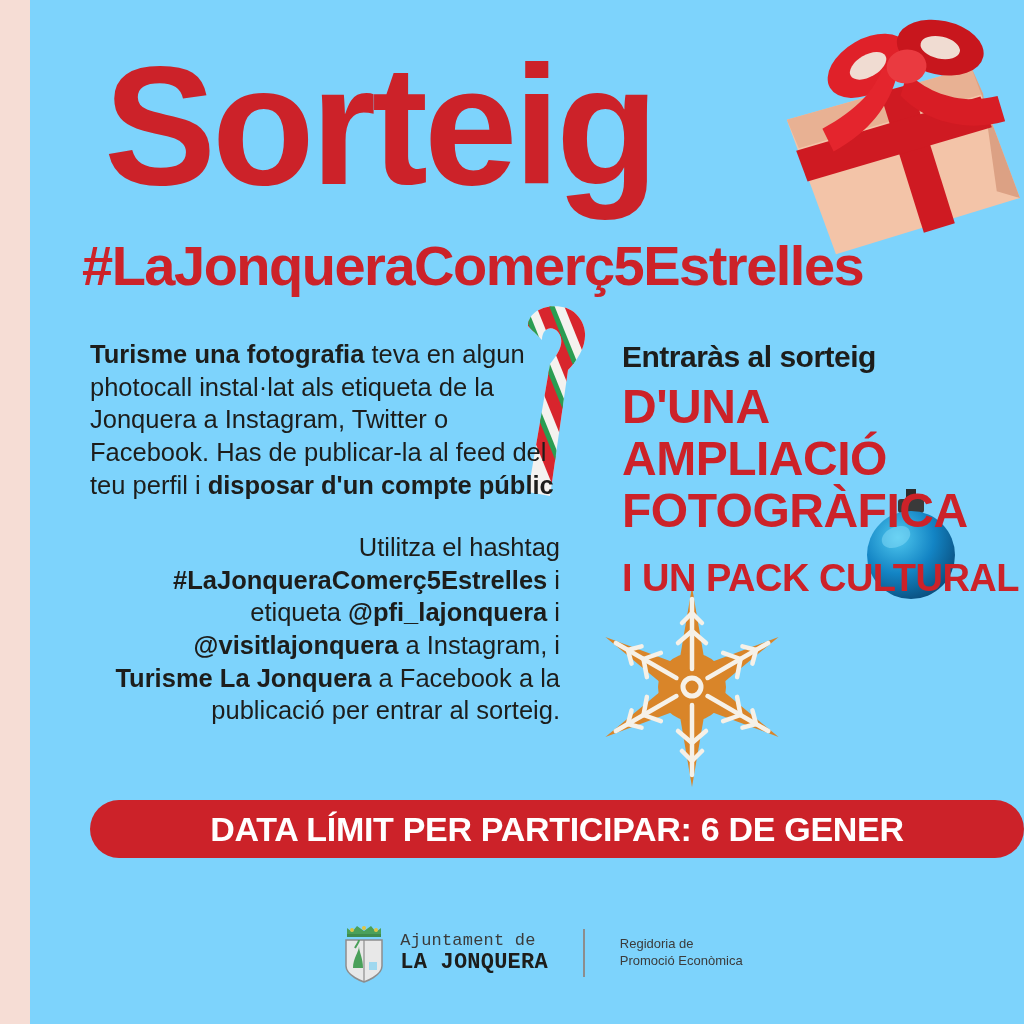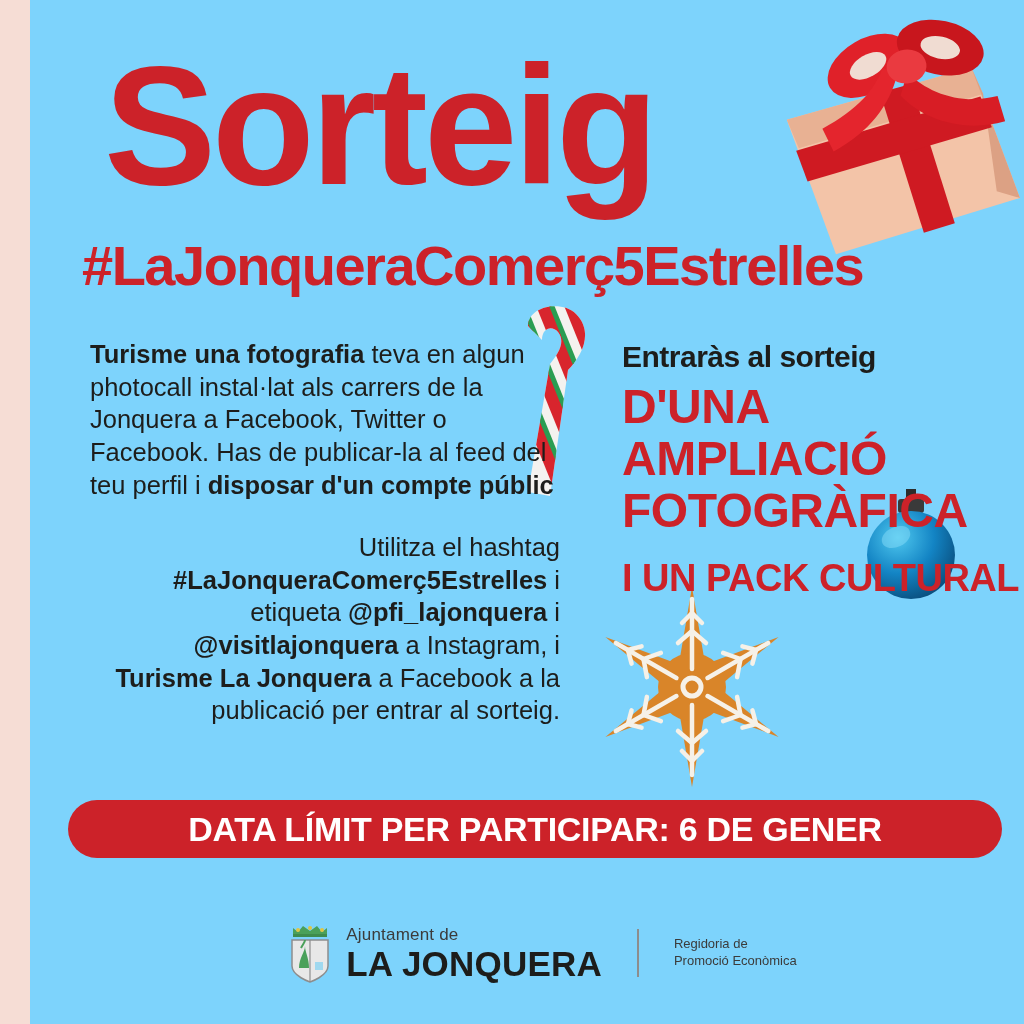--- a/index.html
+++ b/index.html
@@ -123,21 +123,21 @@
     left: 555px;
     top: 580px;
     width: 215px;
     height: 215px;
     z-index: 3;
   }
 
   
   .banner {
     position: absolute;
-    left: 38px;
+    left: 60px;
     top: 800px;
     width: 934px;
     height: 58px;
     background: #cc2229;
     border-radius: 30px;
     display: flex;
     align-items: center;
     justify-content: center;
     z-index: 6;
   }
@@ -169,28 +169,29 @@
   .shield {
     width: 46px;
     height: 62px;
     position: relative;
   }
   .town-names {
     display: flex;
     flex-direction: column;
     justify-content: center;
     line-height: 1;
+    font-family: Liberation Mono, monospace;
   }
   .town-small {
     font-size: 17px;
     color: #3b3b3b;
     letter-spacing: 0.2px;
   }
   .town-big {
-    font-size: 35px;
+    font-size: 22px;
     font-weight: bold;
     color: #1d1d1b;
     letter-spacing: 0.2px;
     margin-top: 3px;
   }
   .divider {
     width: 2px;
     height: 48px;
     background: #8d8d8d;
     margin: 0 22px;
@@ -229,21 +230,21 @@
         <path d="M150 56 C168 80 200 96 236 92 L240 118 C196 124 158 104 140 78 Z" fill="#d81d25"></path>
         <path d="M140 56 C128 86 104 110 66 124 L58 100 C96 86 116 68 126 48 Z" fill="#e4252d"></path>
 
         <ellipse cx="150" cy="50" rx="20" ry="17" fill="#ea3a40"></ellipse>
       </g>
     </svg>
   </div>
 
   <div class="left-col">
     <p>
-      <b>Turisme una fotografia</b><span> teva en algun photocall instal·lat als carrers de la Jonquera a Facebook, Twitter o Facebook. Has de publicar-la al feed del teu perfil i </span><b>disposar d'un compte públic</b>
+      <b>Turisme una fotografia</b><span> teva en algun photocall instal·lat als etiqueta de la Jonquera a Instagram, Twitter o Facebook. Has de publicar-la al feed del teu perfil i </span><b>disposar d'un compte públic</b>
     </p>
     <p class="para2">
       <span>Utilitza el hashtag </span><b>#LaJonqueraComerç5Estrelles</b><span> i etiqueta </span><b>@pfi_lajonquera</b><span> i </span><b>@visitlajonquera</b><span> a Instagram, i </span><b>Turisme La Jonquera</b><span> a Facebook a la publicació per entrar al sorteig.</span>
     </p>
   </div>
 
   <div class="right-col">
     <div class="r-line1">Entraràs al sorteig</div>
     <div class="r-line2">D'UNA AMPLIACIÓ FOTOGRÀFICA</div>
     <div class="r-line3">I UN PACK CULTURAL</div>

